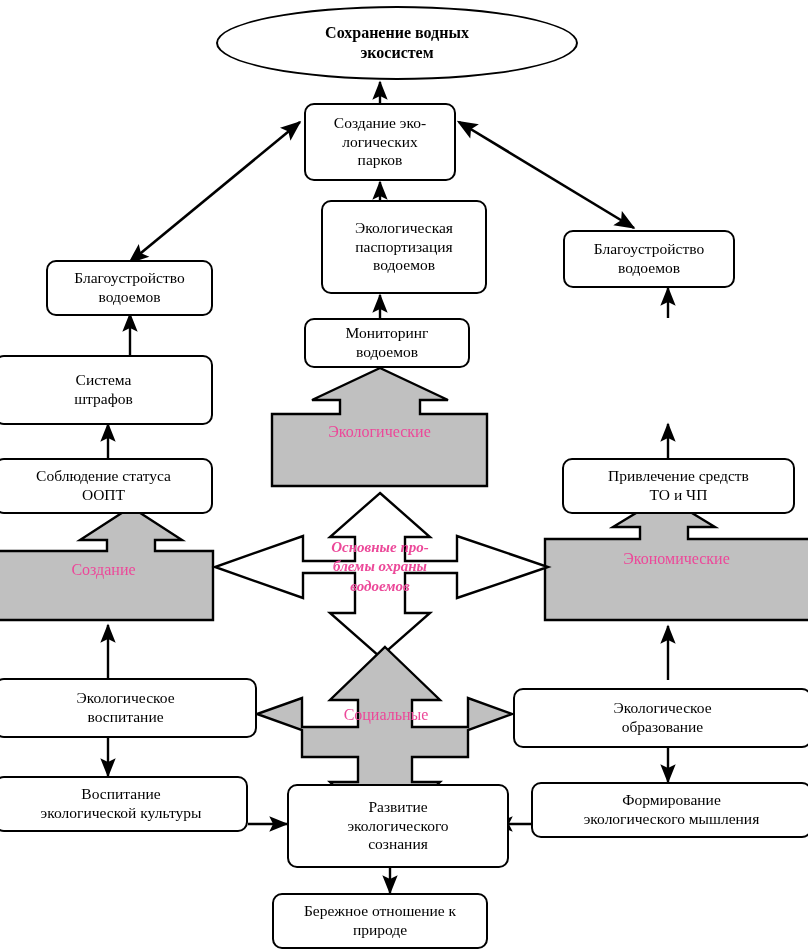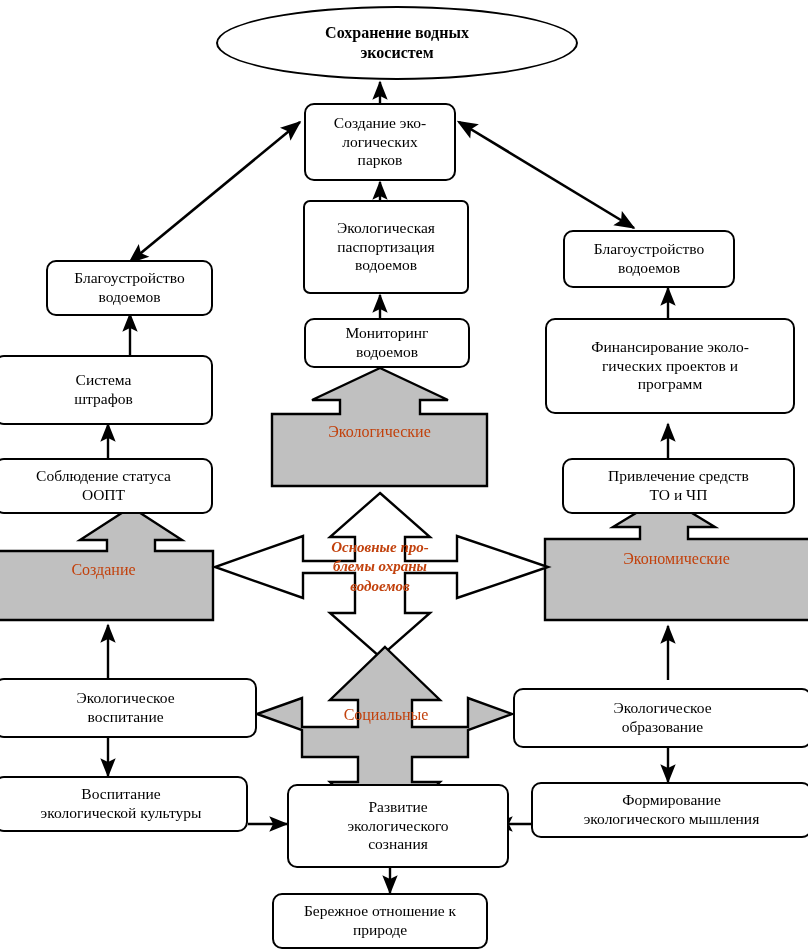--- a/index.html
+++ b/index.html
@@ -6,21 +6,21 @@
   body{font-family:"Liberation Serif","DejaVu Serif",serif;}
   #canvas{position:relative;width:808px;height:950px;background:#fff;overflow:hidden;}
   #canvas svg.layer{position:absolute;left:0;top:0;width:808px;height:950px;pointer-events:none;}
   .node{position:absolute;box-sizing:border-box;border:2px solid #000;background:#fff;
         border-radius:10px;display:flex;align-items:center;justify-content:center;text-align:center;
         font-size:15.5px;line-height:1.22;color:#000;padding:11px 6px;}
   .ellipse{position:absolute;box-sizing:border-box;border:2px solid #000;background:#fff;
            border-radius:50%;display:flex;align-items:center;justify-content:center;text-align:center;
            font-weight:bold;font-size:16px;line-height:1.25;}
   .glabel{position:absolute;display:flex;align-items:center;justify-content:center;
-          text-align:center;font-size:16px;color:#c2410c;z-index:5;}
+          text-align:center;font-size:16px;color:#ec4899;z-index:5;}
   .glabel.ital{font-style:italic;font-weight:bold;font-size:15px;line-height:1.3;}
   .lbl{white-space:pre-line;}
 </style>
 </head>
 <body>
 
 <div id="canvas">
 
   <svg class="layer" viewBox="0 0 808 950">
     <defs>
@@ -78,21 +78,21 @@
     <span class="lbl">Сохранение водных
 экосистем</span>
   </div>
 
   <div class="node" style="left:304px;top:103px;width:152px;height:78px;">
     <span class="lbl">Создание эко-
 логических
 парков</span>
   </div>
 
-  <div class="node" style="left:303px;top:200px;width:166px;height:94px;border-radius:7px;">
+  <div class="node" style="left:321px;top:200px;width:166px;height:94px;">
     <span class="lbl">Экологическая
 паспортизация
 водоемов</span>
   </div>
 
   <div class="node" style="left:304px;top:318px;width:166px;height:50px;">
     <span class="lbl">Мониторинг
 водоемов</span>
   </div>
 
@@ -109,25 +109,20 @@
   <div class="node" style="left:-6px;top:458px;width:219px;height:56px;">
     <span class="lbl">Соблюдение статуса
 ООПТ</span>
   </div>
 
   <div class="node" style="left:563px;top:230px;width:172px;height:58px;">
     <span class="lbl">Благоустройство
 водоемов</span>
   </div>
 
-  <div class="node" style="left:545px;top:318px;width:250px;height:96px;">
-    <span class="lbl">Финансирование эколо-
-гических проектов  и
-программ</span>
-  </div>
 
   <div class="node" style="left:562px;top:458px;width:233px;height:56px;">
     <span class="lbl">Привлечение средств
 ТО и ЧП</span>
   </div>
 
   <div class="node" style="left:-6px;top:678px;width:263px;height:60px;">
     <span class="lbl">Экологическое
 воспитание</span>
   </div>

